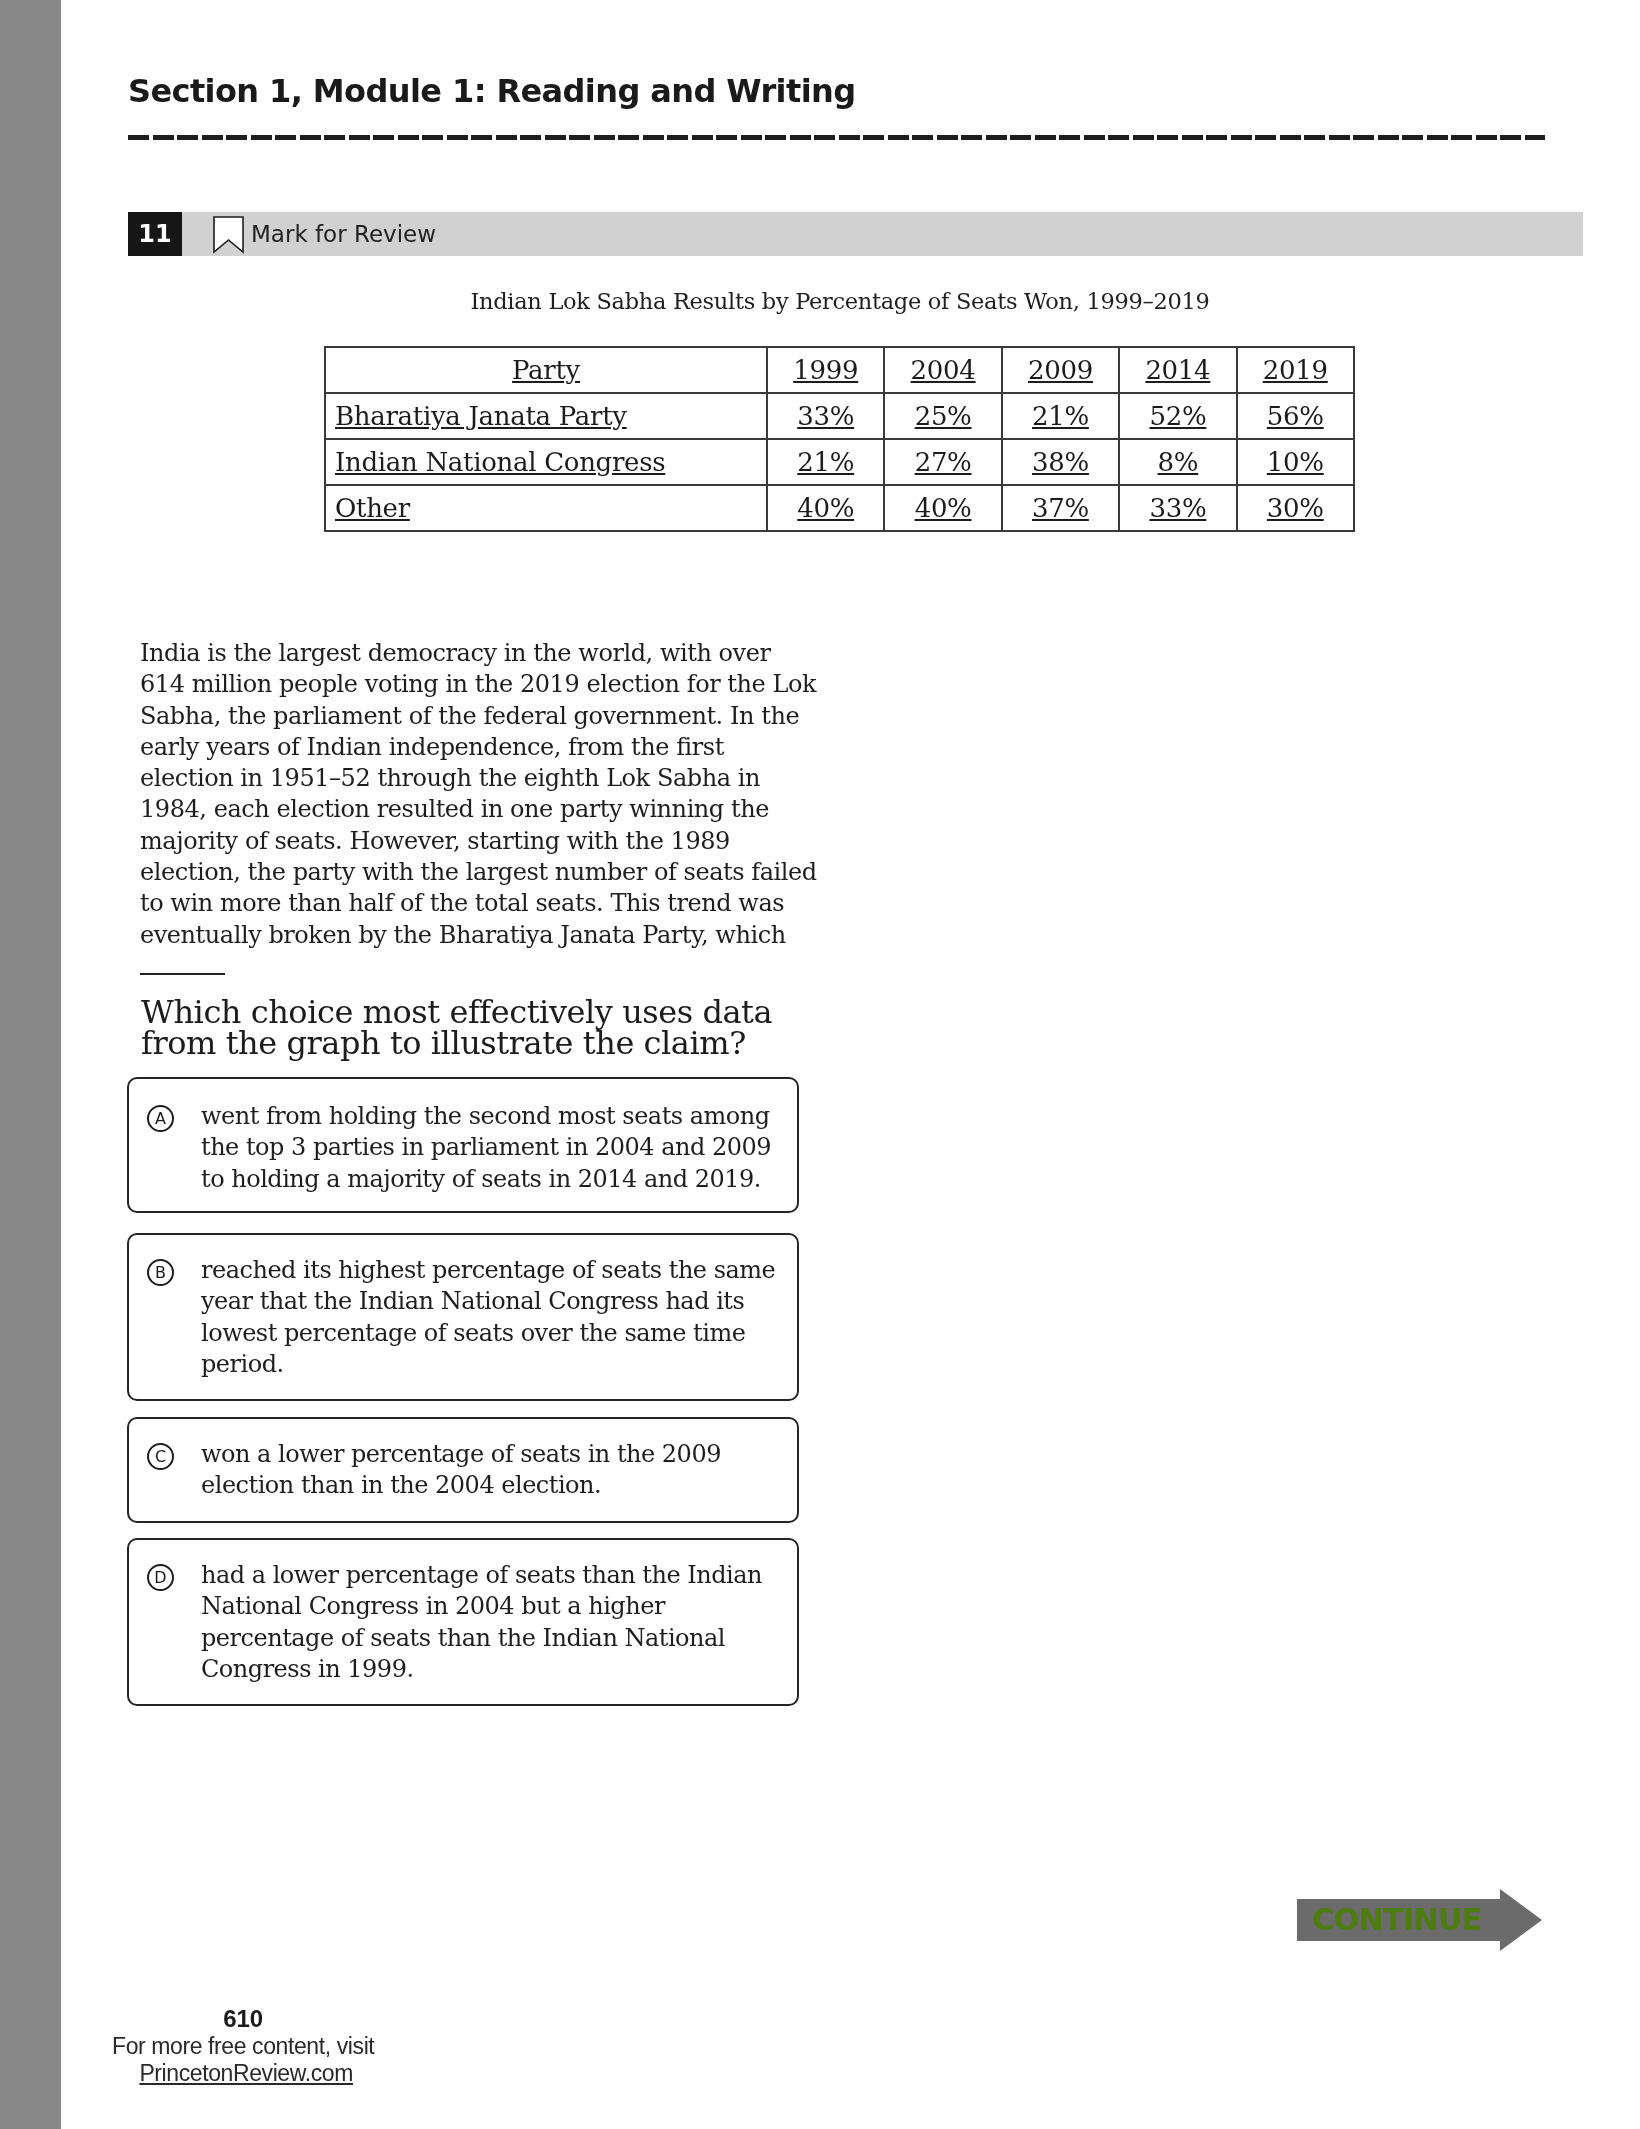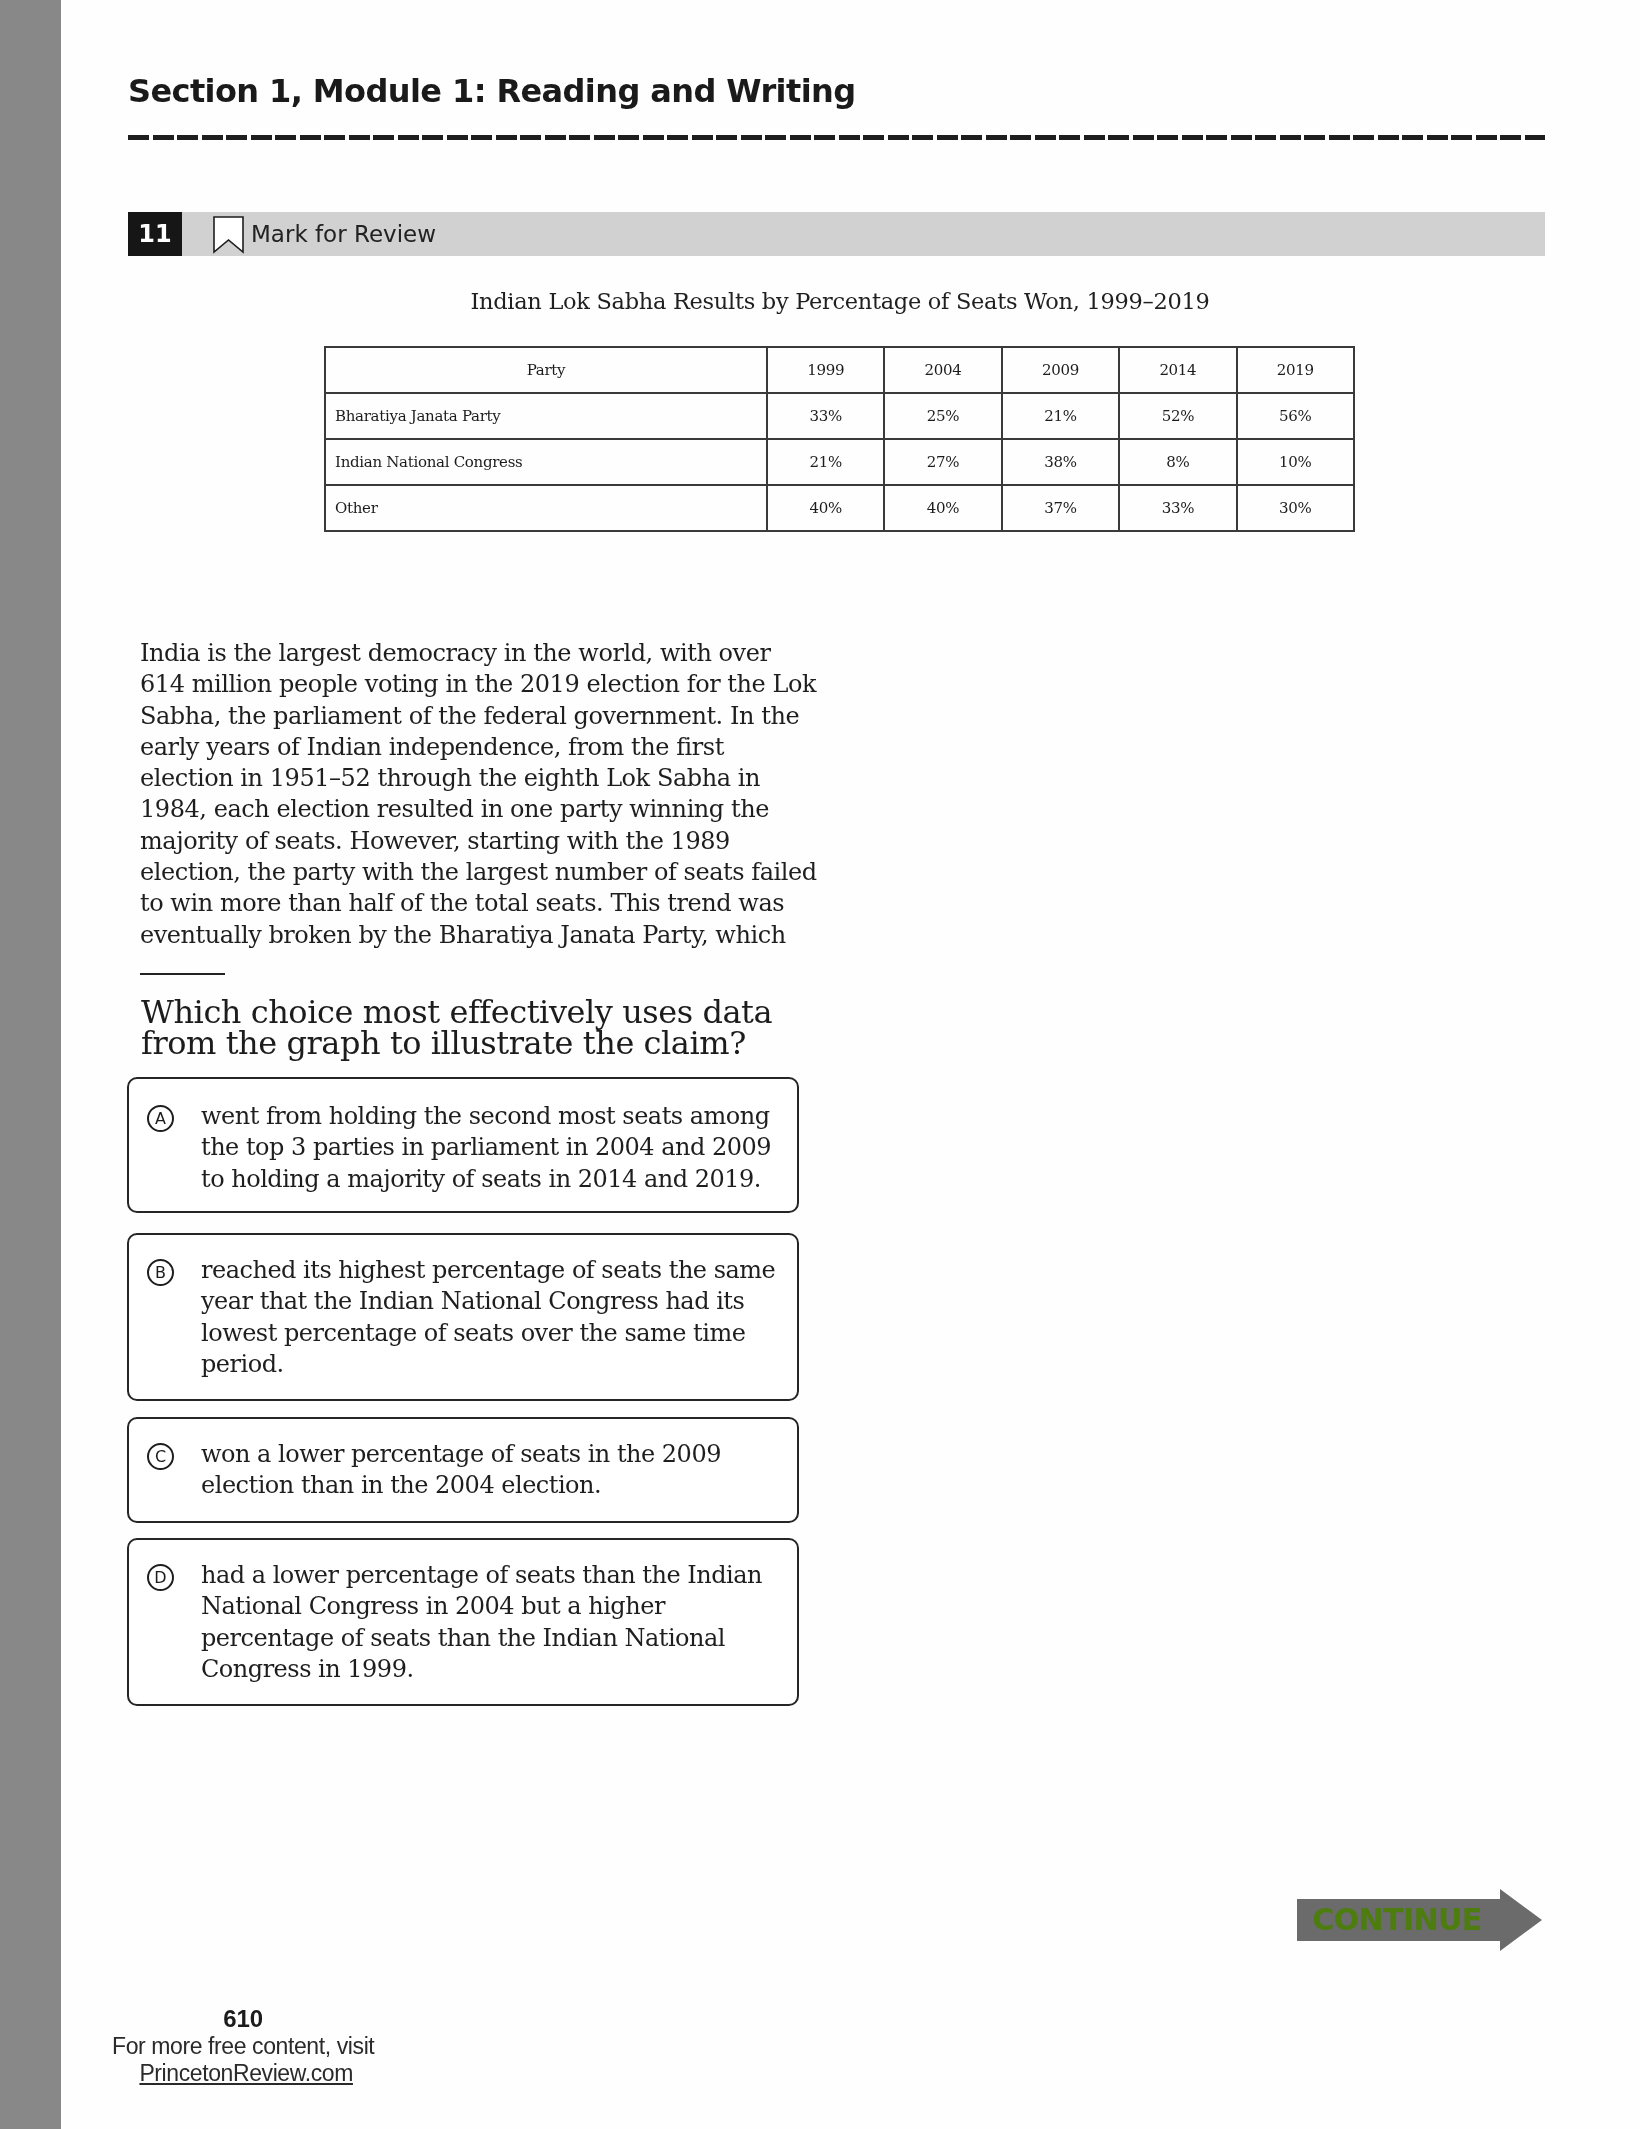--- a/index.html
+++ b/index.html
@@ -13,39 +13,39 @@
   .section-title {
     position: absolute; left: 128px; top: 72px;
     font-family: "DejaVu Sans", sans-serif; font-weight: bold; font-size: 32px;
     letter-spacing: -0.6px; color: #1a1a1a; margin: 0; text-align: right;
   }
   .dash-rule {
     position: absolute; left: 128px; top: 135px; width: 1417px; height: 5px;
     background: repeating-linear-gradient(90deg, #1e1e1e 0 21px, transparent 21px 24.5px);
   }
 
-  .q-bar { position: absolute; left: 128px; top: 212px; width: 1417px; height: 44px; background: #d1d1d1; }
+  .q-bar { position: absolute; left: 128px; top: 212px; width: 1417px; height: 44px; background: #d1d1d1; padding-left: 38px; }
   .q-num {
     position: absolute; left: 0; top: 0; width: 54px; height: 44px; background: #161616; color: #fff;
     font-family: "DejaVu Sans", sans-serif; font-weight: bold; font-size: 24px;
     display: flex; align-items: center; justify-content: center;
   }
   .bookmark { position: absolute; left: 84px; top: 4px; width: 34px; height: 38px; cursor: pointer; }
   .mark-label {
     position: absolute; left: 123px; top: 0; height: 44px; line-height: 44px;
     font-family: "DejaVu Sans", sans-serif; font-size: 23px; color: #222; cursor: pointer;
   }
 
   .table-title {
     position: absolute; left: 320px; top: 288px; width: 1040px; text-align: center;
     font-size: 22.5px; letter-spacing: -0.3px; color: #1f1f1f;
   }
   table.data {
     position: absolute; left: 324px; top: 346px; width: 1031px;
-    border-collapse: collapse; font-size: 15px; letter-spacing: -0.3px;
+    border-collapse: collapse; font-size: 26px; letter-spacing: -0.3px; text-decoration: underline;
   }
   table.data td, table.data th {
     border: 2px solid #3a3a3a; height: 44px; padding: 0 9px; font-weight: normal;
     text-align: center;
   }
   table.data col.c-party { width: 442px; }
   table.data td.party { text-align: left; }
 
   .passage {
     position: absolute; left: 128px; top: 626px; width: 680px;

